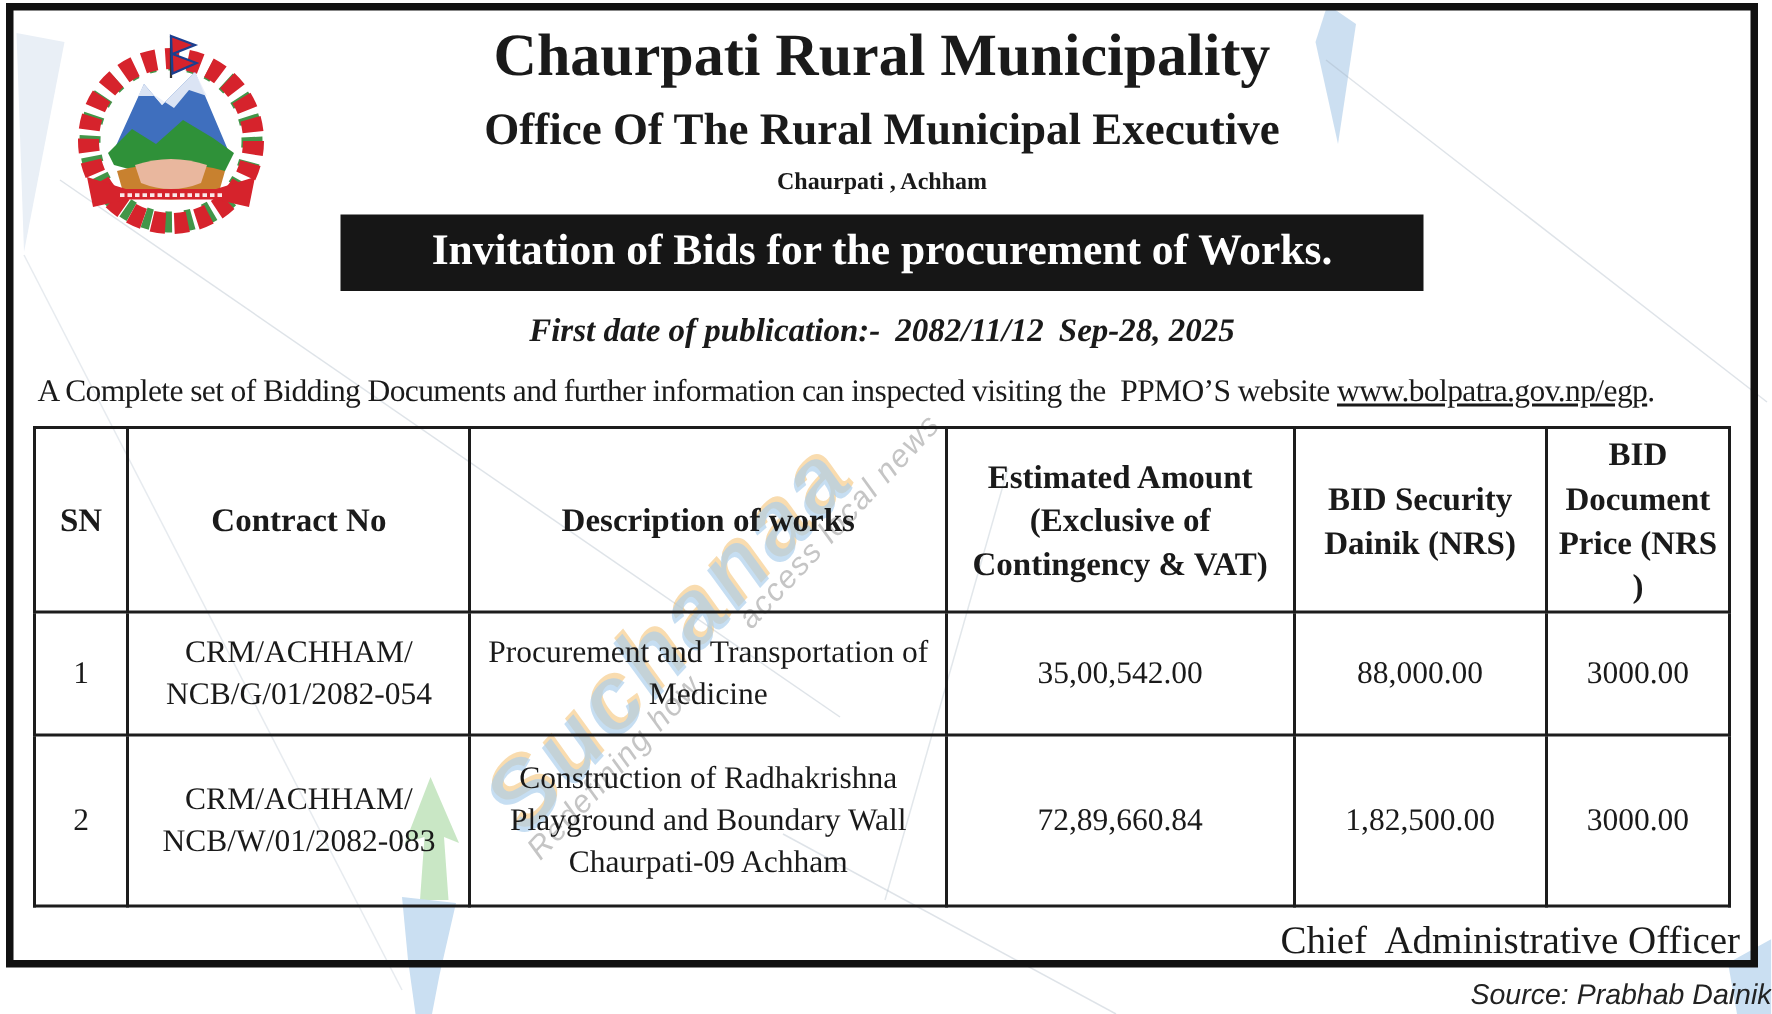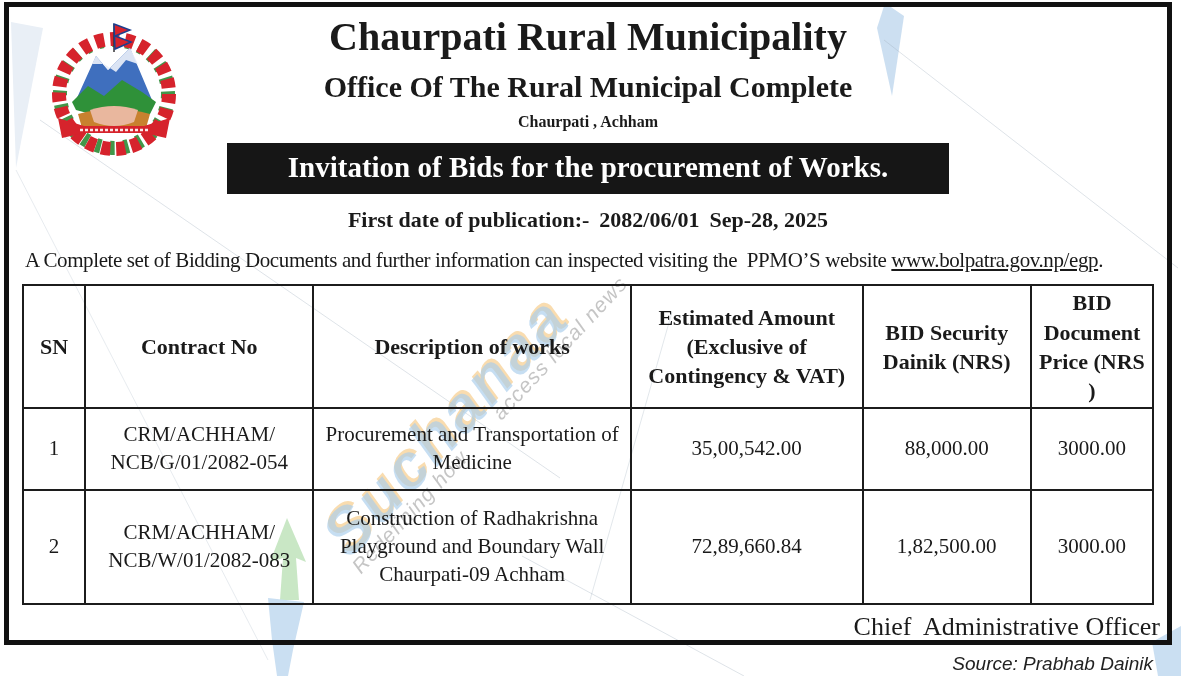--- a/index.html
+++ b/index.html
@@ -16,41 +16,41 @@
   
   .logo-box { position:absolute; left:34px; top:14px; width:152px; height:140px; }
   .title    { text-align:center; font-weight:bold; font-size:40px; line-height:1.05; margin-top:14px; }
   .office   { text-align:center; font-weight:bold; font-size:30px; line-height:1.05; margin-top:13px; }
   .location { text-align:center; font-weight:bold; font-size:16px; line-height:1.05; margin-top:11px; }
   .banner {
     width:722px; margin:13px auto 0; background:#161616; color:#ffffff;
     font-weight:bold; font-size:29px; text-align:center; padding:8px 0 10px;
   }
   .publine { text-align:center; font-weight:bold; font-size:22px; margin-top:13px; white-space:pre; }
-  .publine span { margin:0 5px; }
+  .publine span { margin:0 5px;font-style:italic; }
   .intro { font-size:21px; letter-spacing:-0.4px; margin:15px 0 0 21px; white-space:nowrap; }
   .intro span { white-space:pre;font-family:Liberation Serif, serif; }
   .intro .link { text-decoration:underline; }
 
   
   table.bids {
     border-collapse:collapse; table-layout:fixed;
     width:1132px; margin:11px auto 0;
   }
   table.bids th, table.bids td {
     border:2px solid #1c1c1c; text-align:center; vertical-align:middle;
     padding:2px 6px; line-height:1.33; background:transparent;
   }
   table.bids th { font-weight:bold; font-size:22px; height:104px; }
   table.bids tr.r1 td { font-size:21px; height:76px; }
   table.bids tr.r2 td { font-size:21px; height:108px; }
 
   .sign { text-align:right; font-weight:normal; font-size:26px; margin:7px 12px 0 0; white-space:pre; }
   .source {
-    position:absolute; right:28px; bottom:1px; z-index:3;
+    position:absolute; right:0; bottom:1px; z-index:3;
     font-family:"Liberation Sans", sans-serif; font-style:italic; font-size:19px; color:#222222;
   }
 
   
   .wm { position:absolute; z-index:1; pointer-events:none; }
   .wm-shapes { left:0; top:0; }
   .wm-brand {
     left:230px; top:386px; width:430px; height:80px; line-height:80px; text-align:center;
     transform:rotate(-47deg);
     font-family:"Liberation Sans", sans-serif; font-weight:bold; font-style:italic;
@@ -99,26 +99,26 @@
         <path d="M40,98 Q76,88 112,98 L108,112 Q76,122 44,112 Z" fill="#c8812f"></path>
         <path d="M52,94 Q76,86 100,94 L96,106 Q76,114 56,106 Z" fill="#e9b79e"></path>
         <path d="M20,102 L46,110 L106,110 L132,102 L128,122 L106,117 L46,117 L24,122 Z" fill="#d6232c"></path>
         <line x1="42" y1="114" x2="110" y2="114" stroke="#ffffff" stroke-width="2.5" stroke-dasharray="3 2" opacity="0.9"></line>
         <line x1="76" y1="8" x2="76" y2="36" stroke="#333333" stroke-width="1.5"></line>
         <path d="M76,8 L92,14 L77,20 L93,26 L77,33 Z" fill="#d6232c" stroke="#1b3f8f" stroke-width="1.5"></path>
       </svg>
     </div>
 
     <div class="title">Chaurpati Rural Municipality</div>
-    <div class="office">Office Of The Rural Municipal Complete</div>
+    <div class="office">Office Of The Rural Municipal Executive</div>
     <div class="location">Chaurpati , Achham</div>
 
     <div class="banner">Invitation of Bids for the procurement of Works.</div>
 
-    <div class="publine"><span>First date of publication:-</span><span>2082/06/01</span><span>Sep-28, 2025</span></div>
+    <div class="publine"><span>First date of publication:-</span><span>2082/11/12</span><span>Sep-28, 2025</span></div>
 
     <div class="intro"><span>A Complete set of Bidding Documents and further information can inspected visiting the  PPMO’S website </span><span class="link">www.bolpatra.gov.np/egp</span><span>.</span></div>
 
     <table class="bids">
       <colgroup>
         <col style="width:5.5%">
           <col style="width:20.2%">
           <col style="width:28.1%">
         <col style="width:20.5%">
           <col style="width:14.9%">

